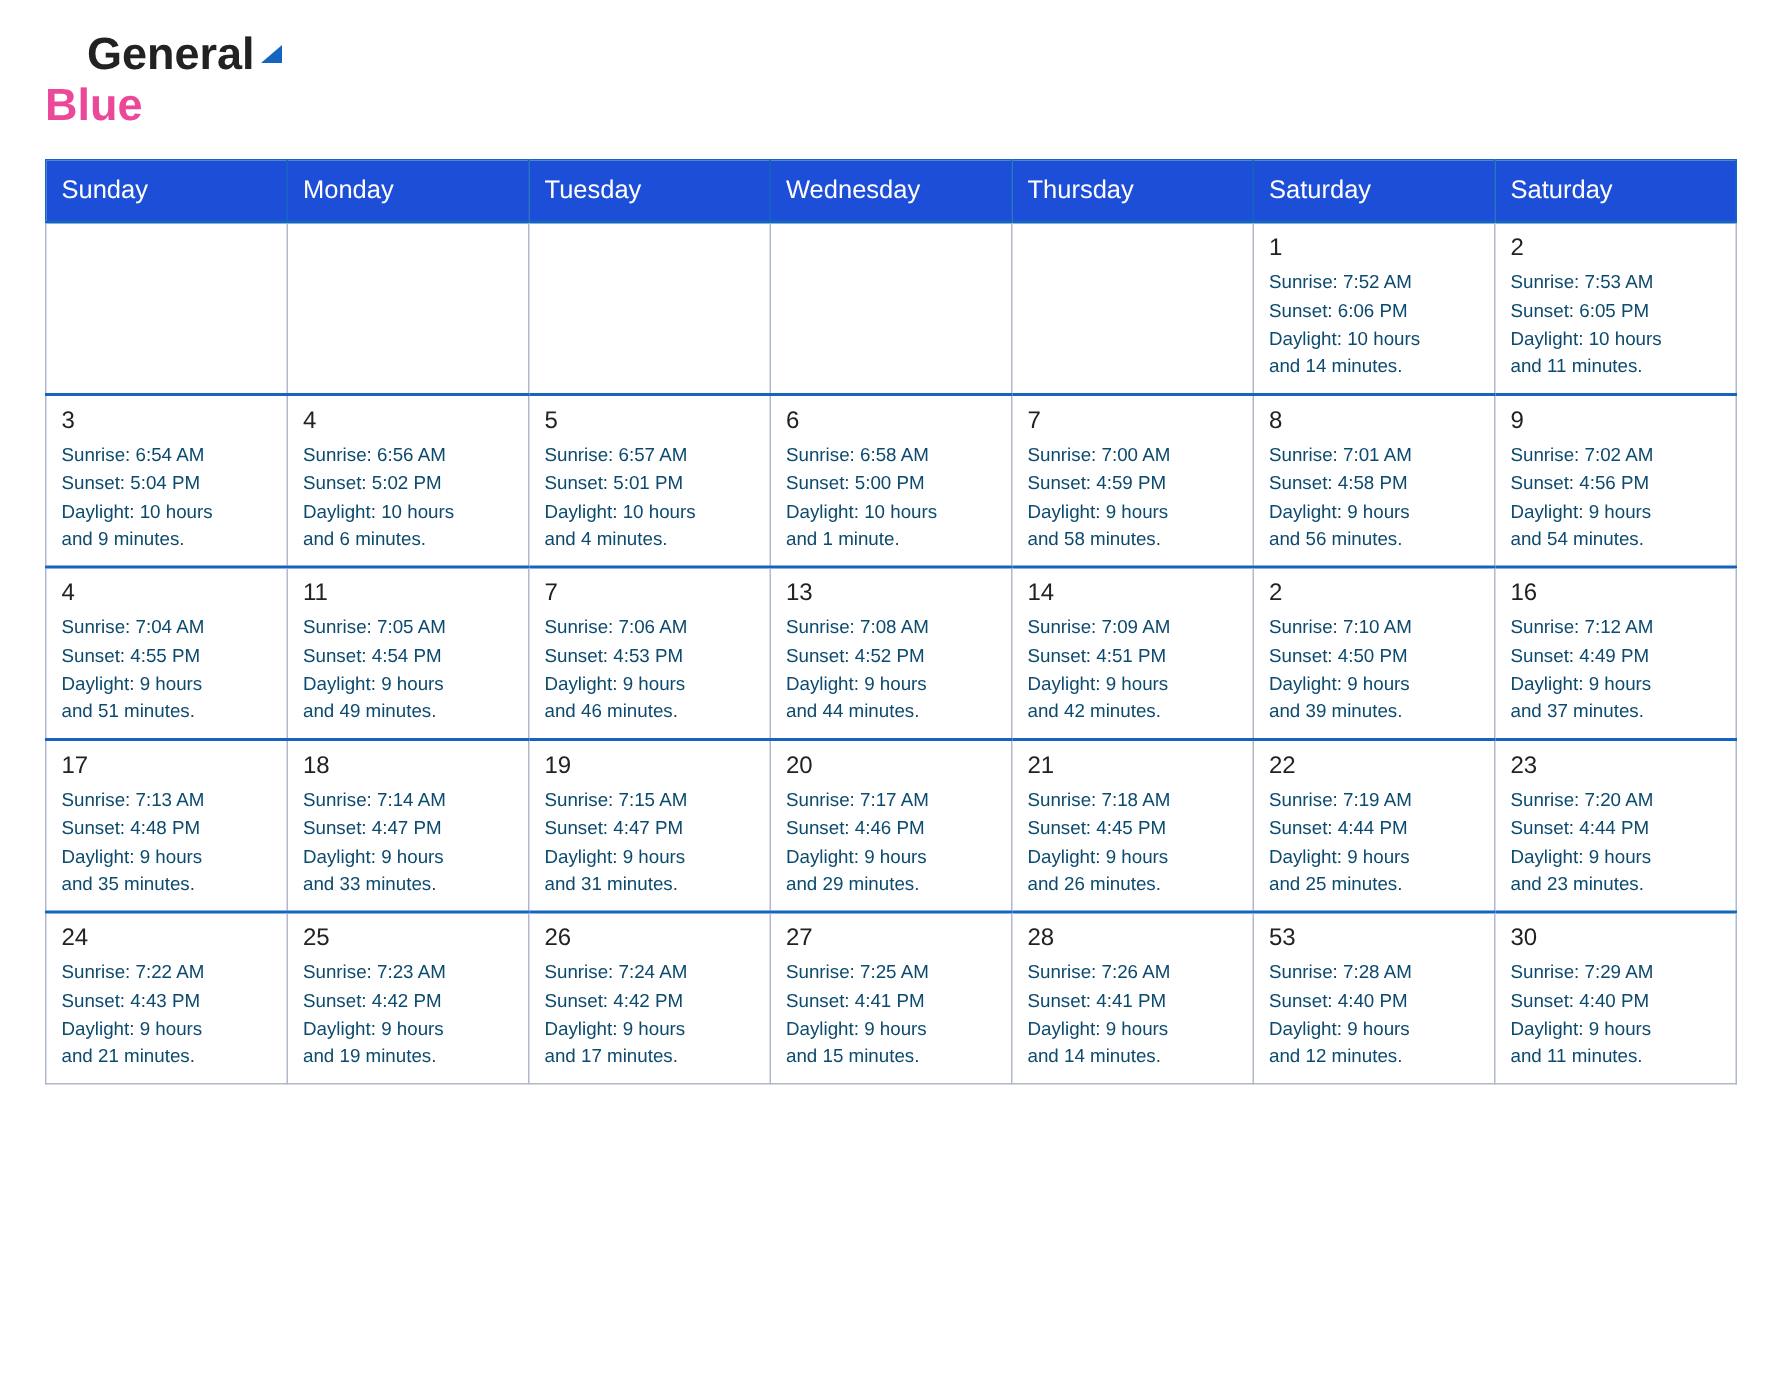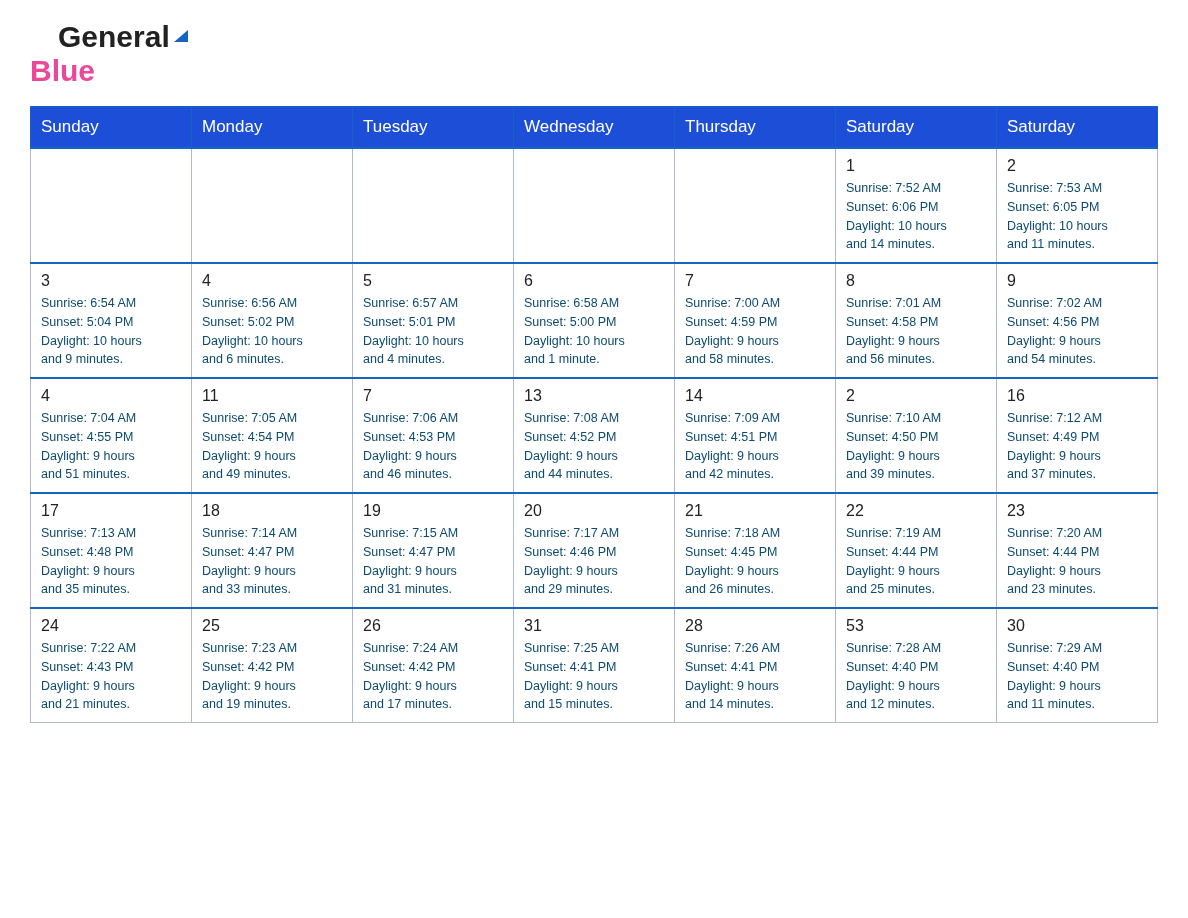--- a/index.html
+++ b/index.html
@@ -244,21 +244,21 @@
         </td>
         <td>
           <span class="day-number">25</span>
           <div class="day-info">Sunrise: 7:23 AM<br>Sunset: 4:42 PM<br>Daylight: 9 hours<br>and 19 minutes.</div>
         </td>
         <td>
           <span class="day-number">26</span>
           <div class="day-info">Sunrise: 7:24 AM<br>Sunset: 4:42 PM<br>Daylight: 9 hours<br>and 17 minutes.</div>
         </td>
         <td>
-          <span class="day-number">31</span>
+          <span class="day-number">27</span>
           <div class="day-info">Sunrise: 7:25 AM<br>Sunset: 4:41 PM<br>Daylight: 9 hours<br>and 15 minutes.</div>
         </td>
         <td>
           <span class="day-number">28</span>
           <div class="day-info">Sunrise: 7:26 AM<br>Sunset: 4:41 PM<br>Daylight: 9 hours<br>and 14 minutes.</div>
         </td>
         <td>
           <span class="day-number">53</span>
           <div class="day-info">Sunrise: 7:28 AM<br>Sunset: 4:40 PM<br>Daylight: 9 hours<br>and 12 minutes.</div>
         </td>

